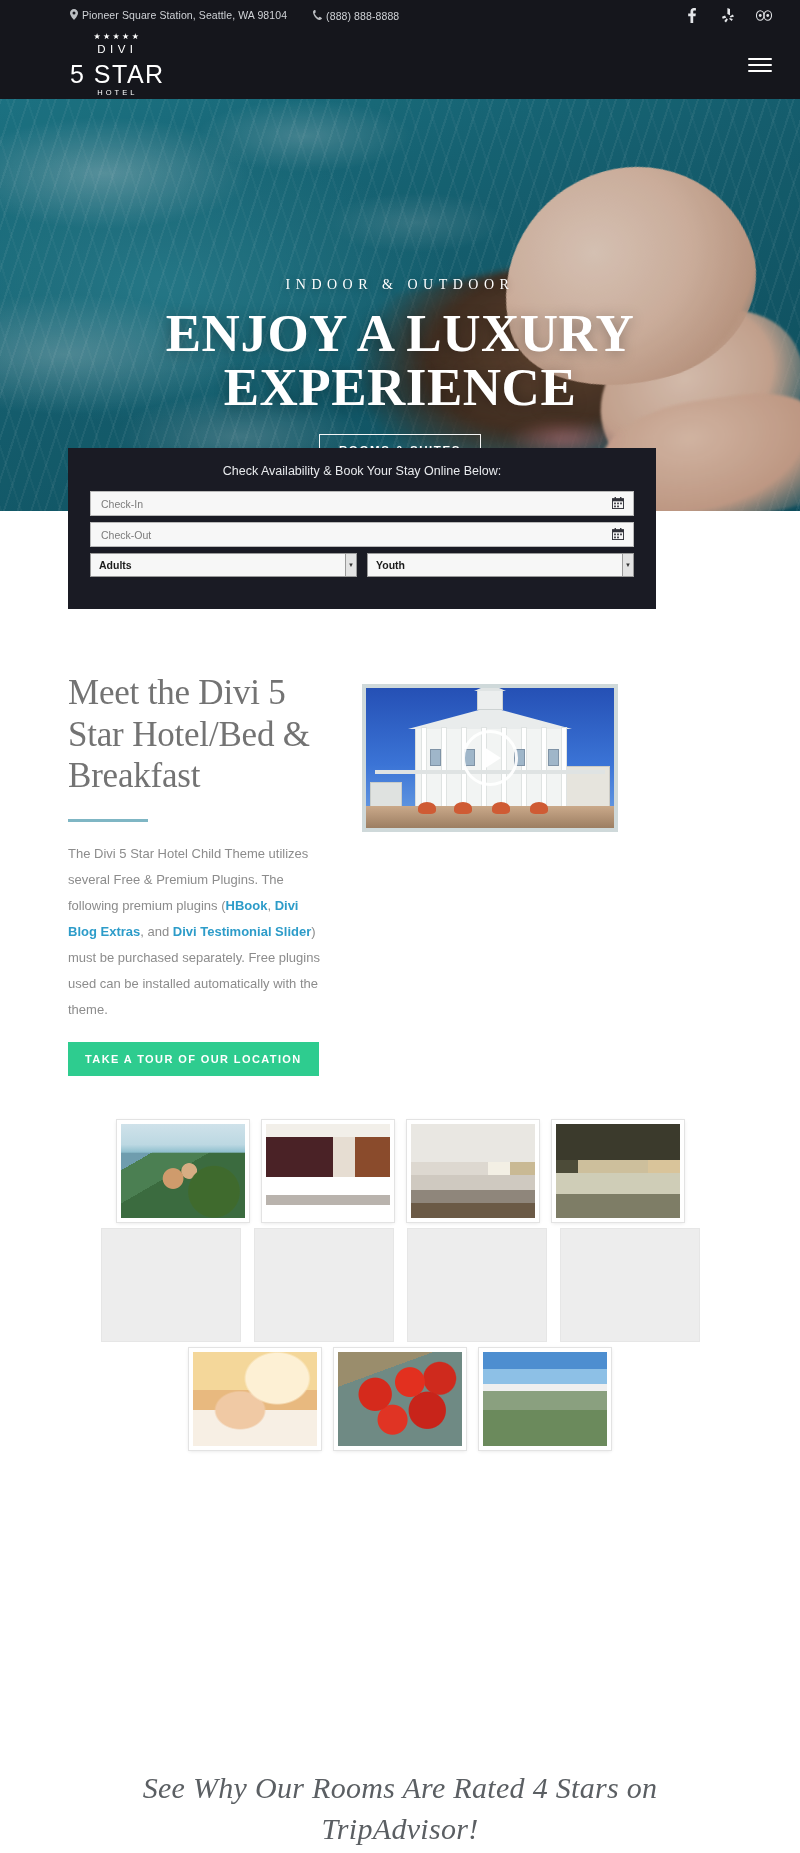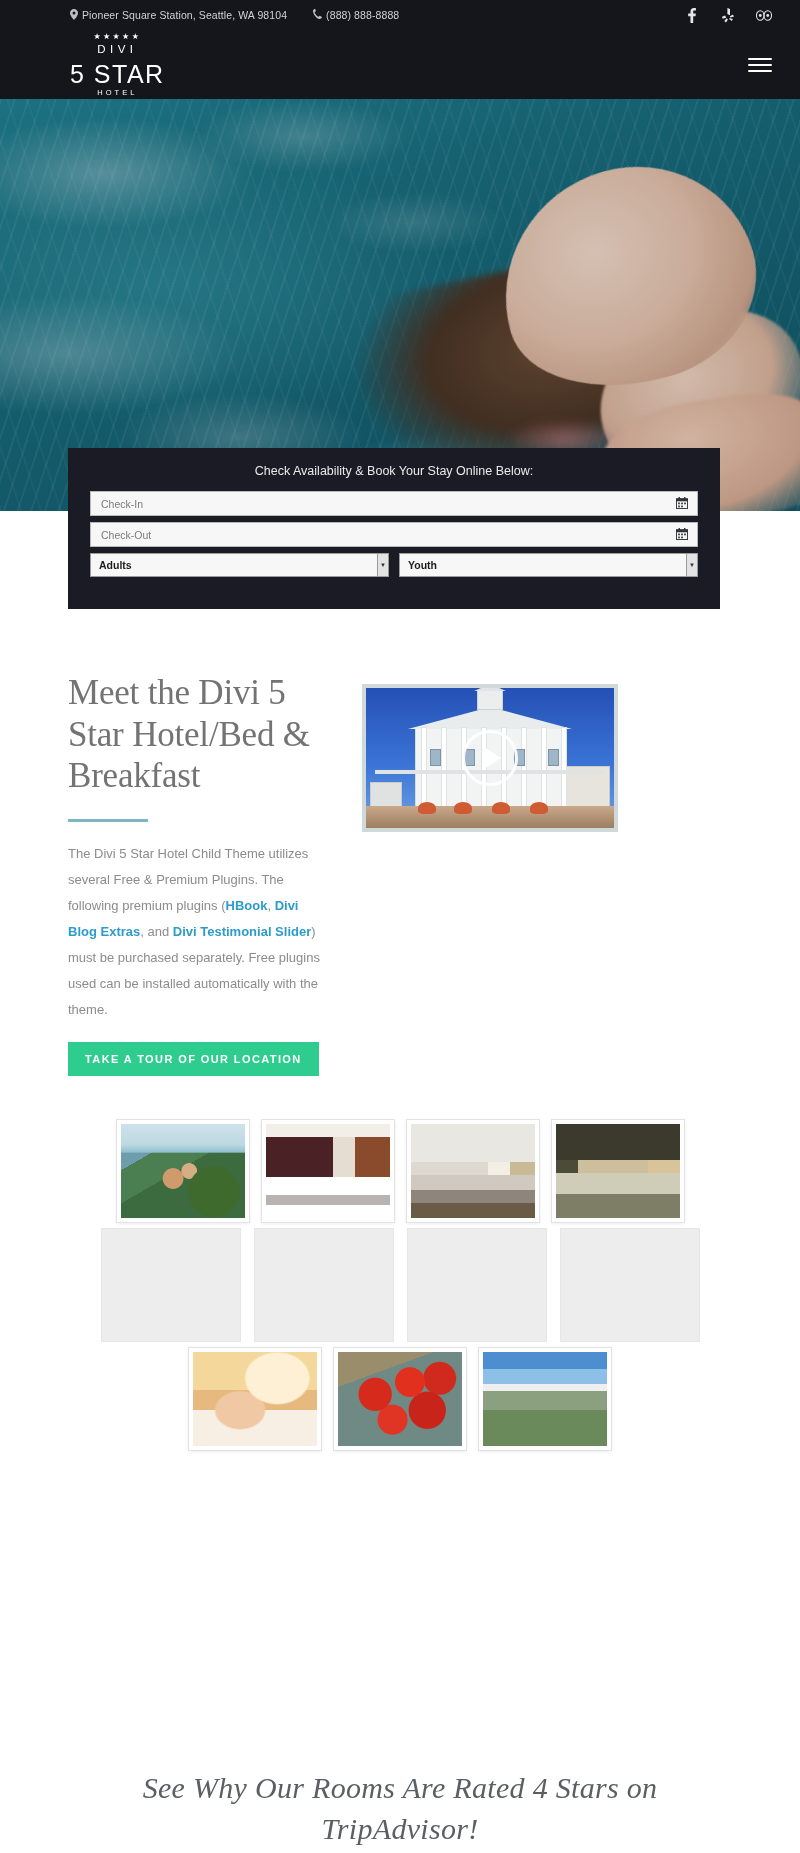--- a/index.html
+++ b/index.html
@@ -15,21 +15,21 @@
     position: relative;
     height: 30px;
     background: #15161c;
     display: flex;
     align-items: center;
     padding: 0 28px 0 70px;
     color: #cfd2d6;
     font-size: 10.5px;
     z-index: 20;
   }
-  .topbar-left { display: flex; align-items: flex-start; gap: 26px; }
+  .topbar-left { display: flex; align-items: flex-end; gap: 26px; }
   .tb-item { display: flex; align-items: center; gap: 4px; white-space: nowrap; letter-spacing: .1px;}
   .tb-icon { font-size: 10px; opacity: .9; display:inline-block; }
   .topbar-social { margin-left: auto; display: flex; align-items: center; gap: 20px; }
   .soc { width: 16px; height: 16px; display: inline-flex; align-items: center; justify-content: center; color: #e4e6e9; }
   .soc svg { display:block; }
 
   
   .header {
     position: relative;
     height: 69px;
@@ -128,21 +128,21 @@
   .hero-btn {
     display:inline-block; margin-top:20px;
     border:1px solid rgba(255,255,255,.95); color:#ffffff;
     background: transparent; padding:9px 19px;
     font-size:11.5px; font-weight:700; letter-spacing:1.6px;
     cursor:pointer;
   }
 
   
   .booking {
-    position:absolute; left:68px; top:448px; width:652px;
+    position:absolute; left:68px; top:448px; width:588px;
     background:#1a1b24; padding:16px 22px 20px; z-index: 10;
   }
   .booking-title {
     color:#e8eaed; font-size:12.5px; text-align:center; margin-bottom:13px; font-weight:400;
   }
   .bk-field {
     position:relative; width:100%; height:25px; background:#f7f7f7;
     border:1px solid #b9b9b9; margin-bottom:6px;
     display:flex; align-items:center; padding:0 10px;
   }
@@ -372,20 +372,26 @@
     <div class="hero-water"></div>
     <div class="hero-ripples"></div>
     <div class="hero-person">
       <div class="hero-hair"></div>
       <div class="hero-neck"></div>
       <div class="hero-face"></div>
       <div class="hero-shoulder"></div>
       <div class="hero-pink"></div>
     </div>
     <div class="hero-overlay"></div>
+  </div>
+  <div class="hero-content">
+    <div class="hero-eyebrow">INDOOR &amp; OUTDOOR</div>
+    <div class="hero-title">ENJOY A LUXURY</div>
+    <div class="hero-title">EXPERIENCE</div>
+    <div class="hero-btn">ROOMS &amp; SUITES</div>
   </div>
 </div>
 
 <div class="booking">
   <div class="booking-title">Check Availability &amp; Book Your Stay Online Below:</div>
 
   <div class="bk-field">
     <span class="ph">Check-In</span>
     <span class="bk-cal">
       <svg width="12" height="12" viewBox="0 0 14 14">

